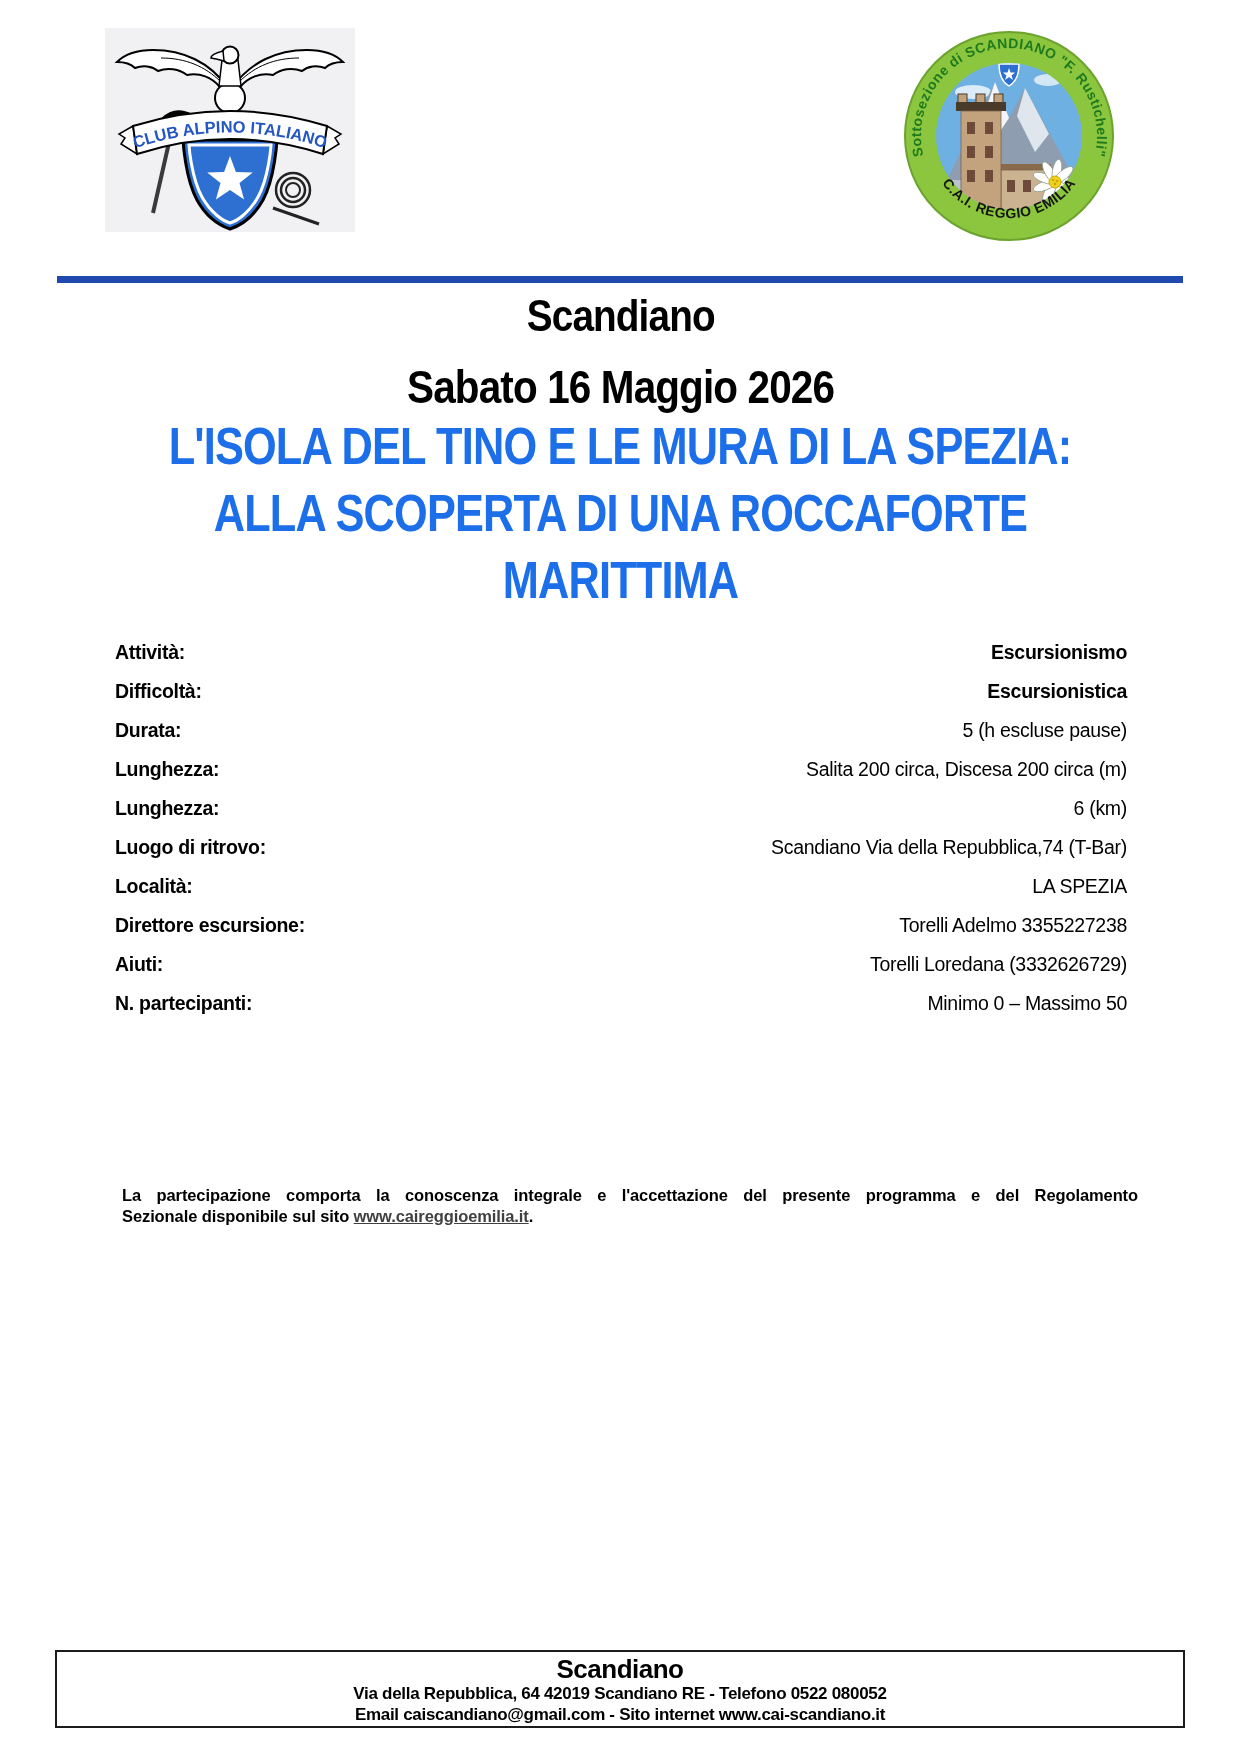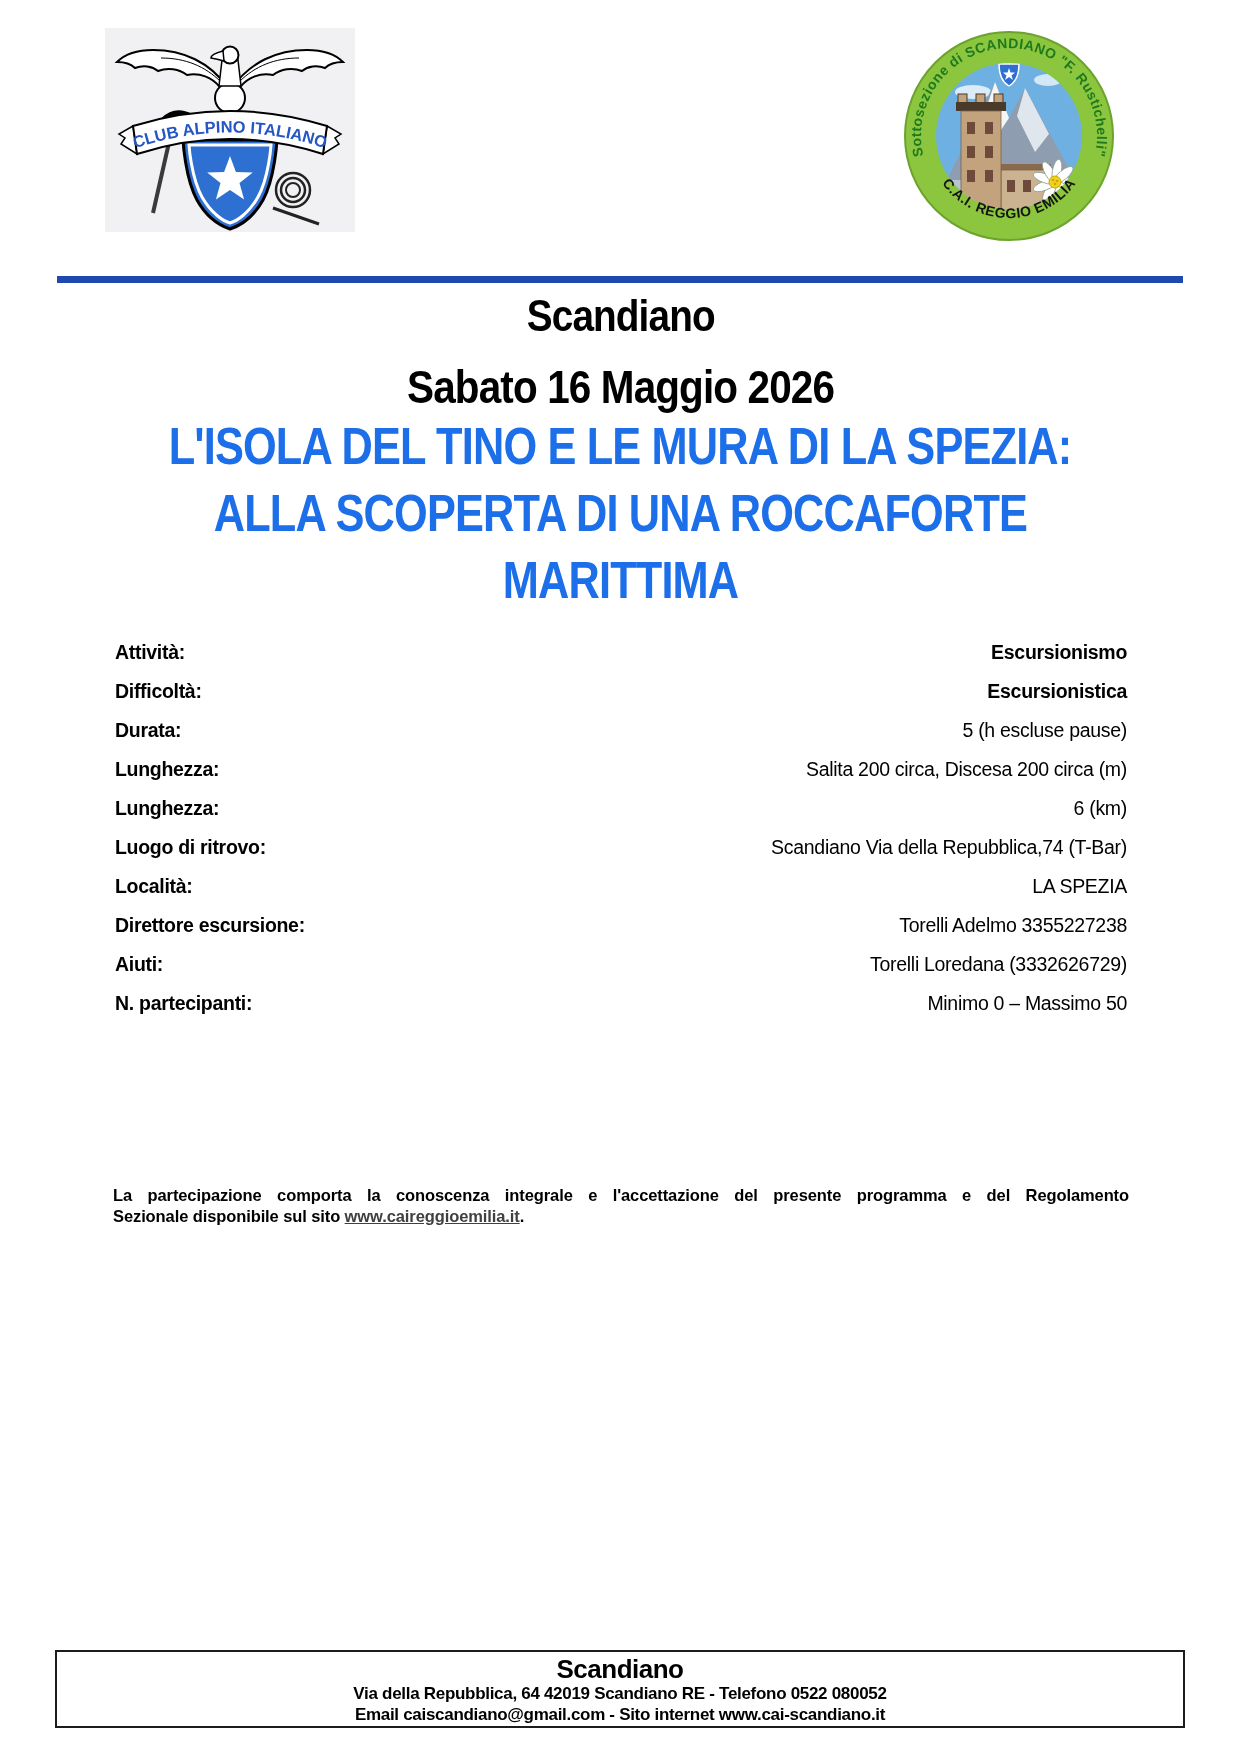--- a/index.html
+++ b/index.html
@@ -25,21 +25,21 @@
   .details{position:absolute;left:115px;top:640px;width:1012px;font-size:19.5px;letter-spacing:-0.3px;}
   .detail-row{display:flex;line-height:25px;margin-bottom:14px;}
   .detail-row.gap{margin-top:5px;}
   .detail-label{flex:0 0 227px;font-weight:bold;}
   .detail-value{flex:1;font-weight:normal;text-align:right;}
   .detail-value.bold{font-weight:bold;}
   
   .note-modifications{position:absolute;left:111px;top:1131px;width:1020px;
     font-weight:bold;font-size:23px;white-space:nowrap;}
   .note-modifications .squeeze{display:inline-block;transform:scaleX(0.9);transform-origin:0 50%;}
-  .note-participation{position:absolute;left:113px;top:1185px;width:1016px;
+  .note-participation{position:absolute;left:122px;top:1185px;width:1016px;
     font-weight:bold;font-size:16.5px;line-height:21px;letter-spacing:-0.1px;}
   .jline{text-align:justify;text-align-last:justify;}
   .participation-link{color:#404040;text-decoration:underline;font-weight:bold;cursor:pointer;}
   
   .footer-box{position:absolute;left:55px;top:1650px;width:1126px;height:74px;
     border:2px solid #1c1c1c;text-align:center;background:#fff;}
   .footer-title{font-size:26px;font-weight:bold;line-height:28px;margin-top:3px;letter-spacing:-0.5px;}
   .footer-line{font-size:17px;font-weight:bold;line-height:21px;letter-spacing:-0.3px;}
 </style>
 </head>

